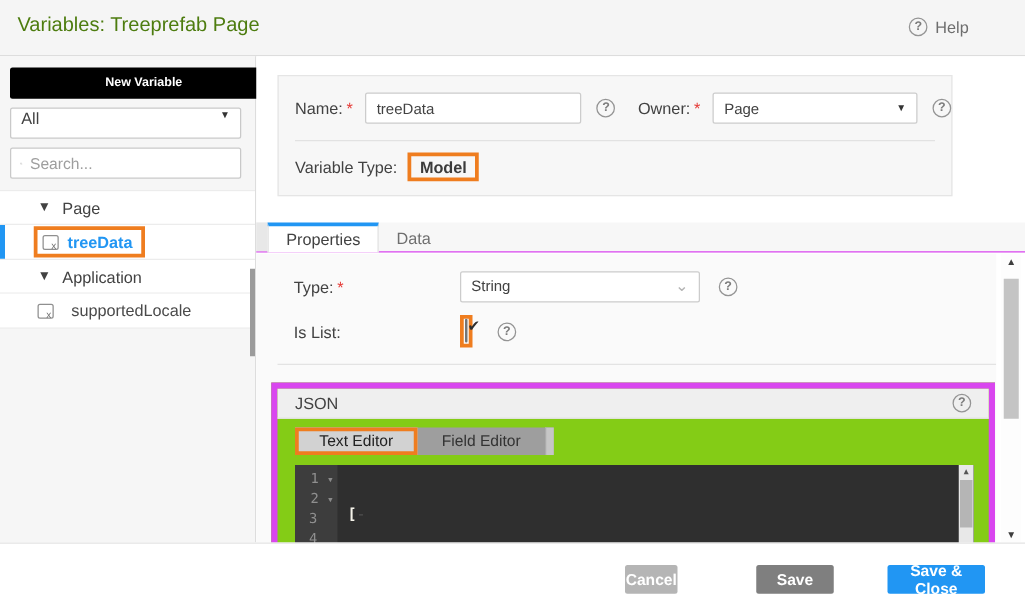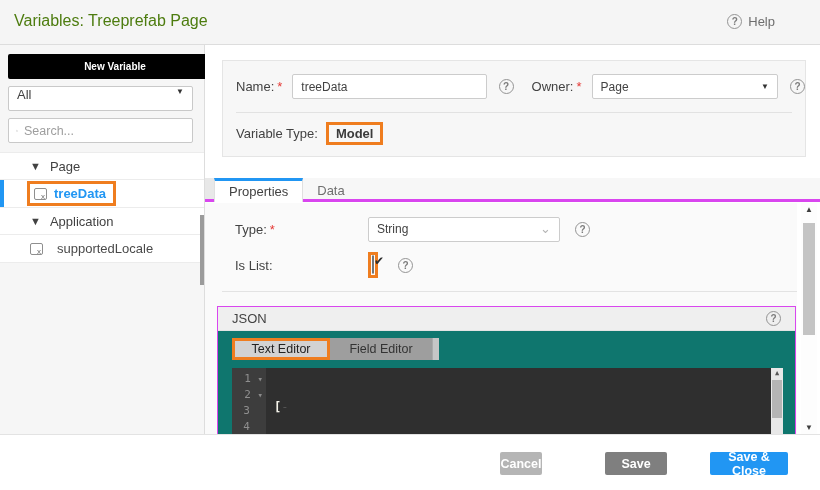--- a/index.html
+++ b/index.html
@@ -42,39 +42,39 @@
   .tree-item.selected { padding-left: 27px; }
   .sel-bar { position: absolute; left: 0; top: 0; width: 4px; height: 100%; background: #2196f3; }
   .hl-box { display: flex; align-items: center; border: 3px solid #ef7d1f; padding: 2px 7px 2px 4px; }
   .var-ico { position: relative; width: 13px; height: 12px; border: 1px solid #8f8f8f; border-radius: 2px;
              margin-right: 7px; flex: 0 0 auto; background: #fff; }
   .var-ico span { position: absolute; right: 1px; bottom: -2px; font-size: 8px; color: #6e6e6e; line-height: 1; }
   .tree-item .lbl-blue { color: #2196f3; font-weight: 600; }
   .side-scroll { position: absolute; right: 0; top: 170px; width: 4px; height: 70px; background: #9b9b9b; }
   
   .main { position: absolute; left: 205px; top: 45px; width: 615px; height: 389px; background: #fff; }
-  .form-card { position: absolute; left: 17px; top: 15px; width: 584px; height: 97px;
+  .form-card { position: absolute; left: 17px; top: 15px; width: 540px; height: 97px;
                background: #f7f7f7; border: 1px solid #e5e5e5; }
   .fc-row1 { display: flex; align-items: center; padding: 13px 0 0 13px; }
   .lab { font-size: 13px; color: #424242; }
   .req { color: #e53935; margin-left: 3px; font-size: 13px; }
   .txt-input { margin-left: 10px; width: 200px; height: 25px; border: 1px solid #ccc; border-radius: 2px;
                background: #fff; padding: 0 8px; font-size: 12px; color: #424242; font-family: inherit; outline: none; }
   .dd { margin-left: 10px; width: 192px; height: 25px; border: 1px solid #ccc; border-radius: 2px; background: #fff;
         display: flex; align-items: center; padding: 0 8px; font-size: 12px; color: #424242; cursor: pointer; }
   .dd .arrow { margin-left: auto; font-size: 8px; color: #333; }
   .dd .chev { margin-left: auto; font-size: 13px; color: #b5b5b5; line-height: 0.5; }
   .gap12 { margin-left: 12px; } .gap18 { margin-left: 18px; }
   .fc-div { margin: 13px 13px 0 13px; border-top: 1px solid #e2e2e2; }
   .fc-row2 { display: flex; align-items: center; padding: 9px 0 0 13px; }
   .model-box { margin-left: 8px; border: 3px solid #ef7d1f; padding: 1px 7px; font-size: 13px;
                font-weight: 600; color: #3b3b3b; }
   
   .tab-bar { position: absolute; left: 0; top: 133px; width: 100%; height: 24px; background: #f7f7f7;
-             border-bottom: 3px solid #d946ef; display: flex; text-align: right; }
+             border-bottom: 1px solid #d946ef; display: flex; text-align: right; }
   .tab-strip { width: 9px; background: #e8e8e8; }
   .tab { height: 24px; display: flex; align-items: center; justify-content: center;
          font-size: 13px; cursor: pointer; padding: 0 14px; }
   .tab.active { background: #fff; border-top: 3px solid #2196f3; border-left: 1px solid #e0e0e0;
                 border-right: 1px solid #e0e0e0; color: #424242; margin-bottom: -1px; }
   .tab.inactive { color: #6f6f6f; }
   
   .props { position: absolute; left: 0; top: 158px; width: 592px; height: 267px;
            background: #fafafa; overflow: hidden; }
   .prow { position: absolute; display: flex; align-items: center; }
@@ -82,21 +82,21 @@
   .prow-type .dd { position: absolute; left: 133px; margin: 0; }
   .prow-type .qmark { position: absolute; left: 340px; }
   .prow-list { left: 30px; top: 49px; height: 26px; width: 560px; }
   .cb-wrap { position: absolute; left: 133px; border: 3px solid #ef7d1f; padding: 1px; background: #fafafa; }
   .cb { position: relative; width: 15px; height: 15px; background: #fff; border: 1px solid #757575; border-radius: 2px; }
   .cb span { position: absolute; left: 1px; top: -2px; font-size: 12px; color: #2e2e2e; }
   .prow-list .qmark { position: absolute; left: 163px; }
   .p-div { position: absolute; left: 17px; top: 88px; width: 575px; border-top: 1px solid #e3e3e3; }
   
   .json-panel { position: absolute; left: 12px; top: 103px; width: 579px; height: 150px;
-                background: #0f766e; border: 1px solid #d946ef; }
+                background: #84cc16; border: 5px solid #d946ef; }
   .json-hdr { height: 24px; background: #efefef; border-bottom: 1px solid #e3e3e3;
               display: flex; align-items: center; padding: 0 14px; font-size: 13px; color: #424242; }
   .json-hdr .qmark { margin-left: auto; }
   .toggle { margin: 7px 0 0 14px; height: 22px; display: flex; width: 207px; background: #9e9e9e; }
   .seg { display: flex; align-items: center; justify-content: center; font-size: 12.5px; cursor: pointer; }
   .seg-field { width: 102px; color: #333; }
   .seg-text { width: 98px; background: #d2d2d2; border: 3px solid #ef7d1f; color: #222; font-weight: 500; }
   .seg-strip { width: 7px; background: #c6c6c6; border-left: 1px solid #ababab; }
   
   .editor { position: relative; margin: 8px 12px 0 14px; height: 80px; background: #2f2f2f;

